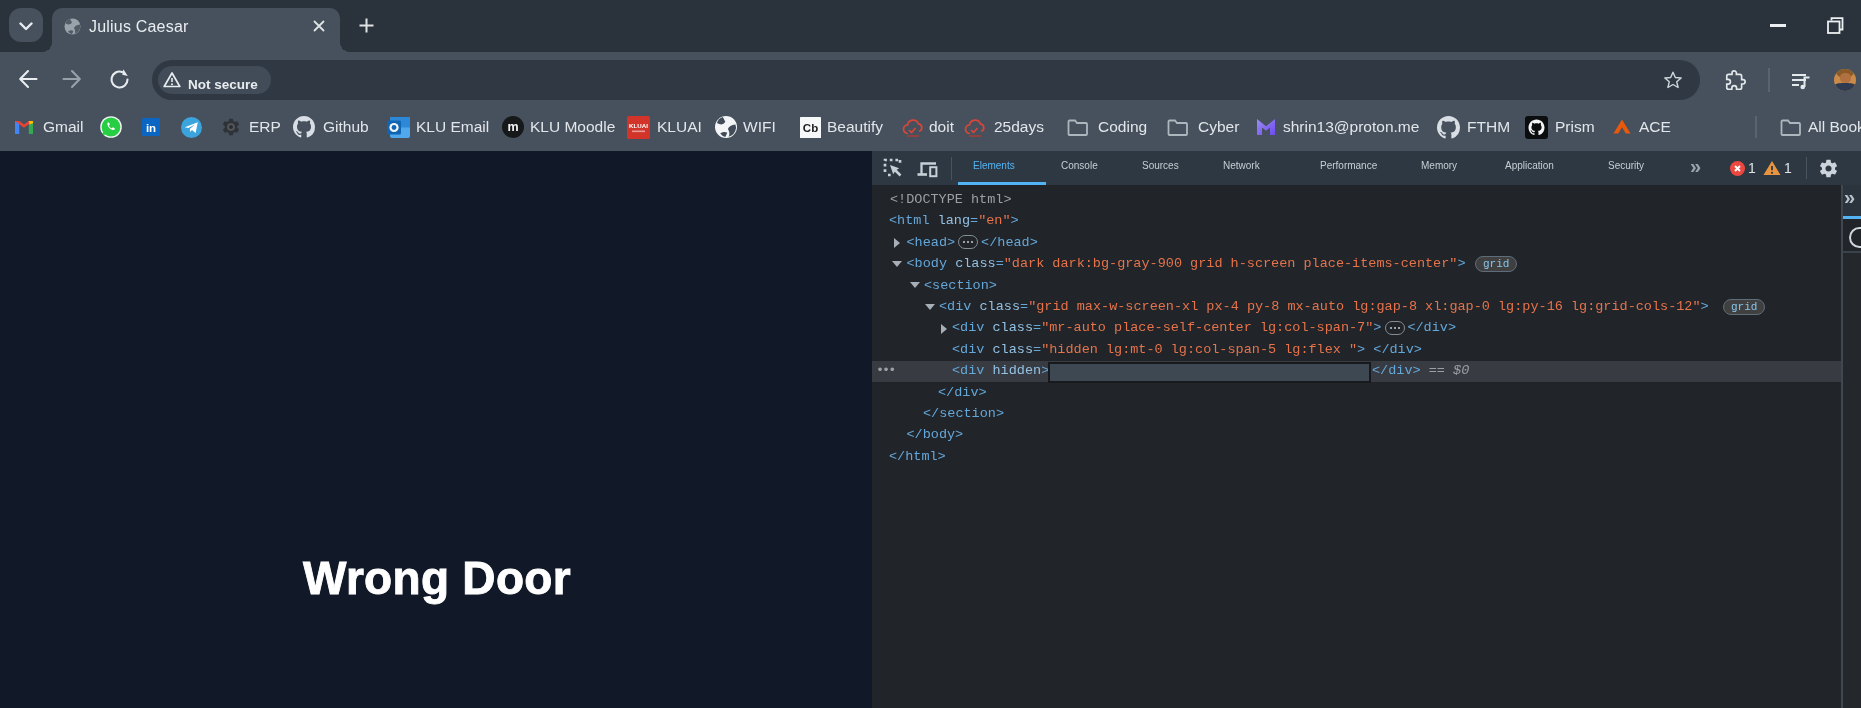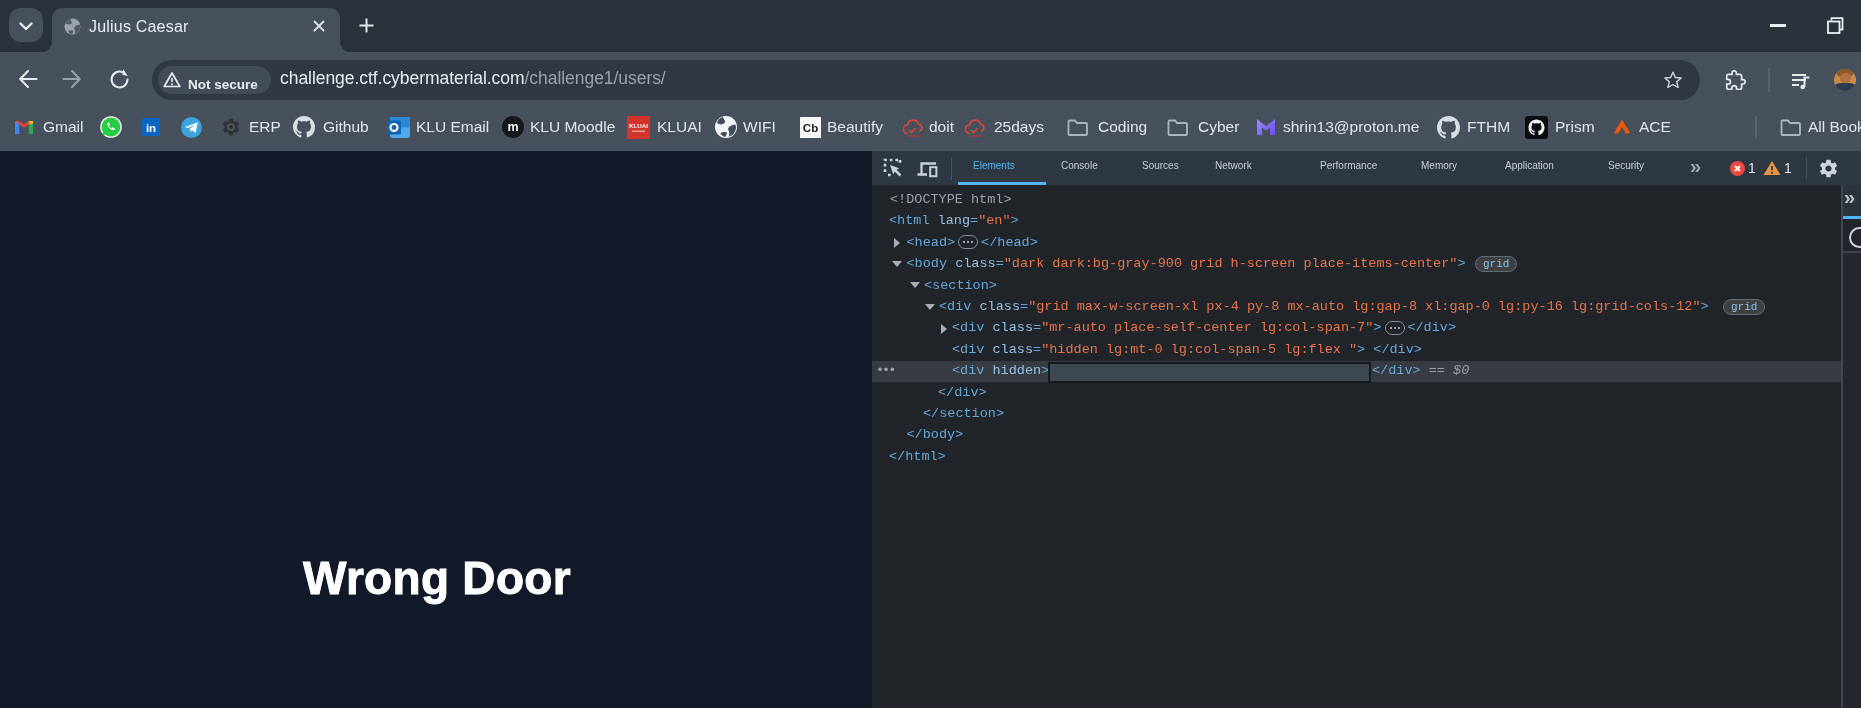--- a/index.html
+++ b/index.html
@@ -92,21 +92,20 @@
 </svg>
 
 <div class="abs" id="omni">
   <div class="abs" id="chip"></div>
   <svg class="abs" style="left:11px;top:11px;" width="18" height="17" viewBox="0 0 18 17">
     <path d="M9,2 L16.8,15.5 H1.2 Z" fill="none" stroke="#E8ECEF" stroke-width="1.7" stroke-linejoin="round"></path>
     <path d="M9,7 V11" stroke="#E8ECEF" stroke-width="1.6"></path>
     <circle cx="9" cy="13.2" r="1" fill="#E8ECEF"></circle>
   </svg>
   <div class="abs" id="chiptext">Not secure</div>
-  <div class="abs" id="url">challenge.ctf.cybermaterial.com<span>/challenge1/users/</span></div>
   <svg class="abs" style="left:1511px;top:10px;" width="20" height="20" viewBox="0 0 24 24">
     <path d="M12,2.6 L14.8,9 L21.8,9.6 L16.5,14.2 L18.1,21 L12,17.4 L5.9,21 L7.5,14.2 L2.2,9.6 L9.2,9 Z" fill="none" stroke="#CFD6DB" stroke-width="1.7" stroke-linejoin="round"></path>
   </svg>
 </div>
 <svg class="abs" style="left:1725px;top:69.5px;" width="21" height="21" viewBox="0 0 24 24">
   <path d="M20.5,11 h-1.5 V7 c0,-1.1 -0.9,-2 -2,-2 h-4 V3.5 a2.5,2.5 0 0 0 -5,0 V5 H4 C2.9,5 2,5.9 2,7 v3.8 h1.5 a2.7,2.7 0 0 1 0,5.4 H2 V20 c0,1.1 0.9,2 2,2 h3.8 v-1.5 a2.7,2.7 0 0 1 5.4,0 V22 H17 c1.1,0 2,-0.9 2,-2 v-4 h1.5 a2.5,2.5 0 0 0 0,-5 z" fill="none" stroke="#E4E9EC" stroke-width="1.9"></path>
 </svg>
 <div class="abs" style="left:1768px;top:68px;width:2px;height:24px;background:#5A646D;"></div>
 <svg class="abs" style="left:1790px;top:70px;" width="22" height="22" viewBox="0 0 22 22">
   <path d="M2,5 H16 M2,10 H16 M2,15 H9" stroke="#E4E9EC" stroke-width="2.2"></path>
@@ -232,21 +231,21 @@
     <path d="M1.5,15 V2.5 a1,1 0 0 1 1,-1 h5.5 l2,2.5 h9 a1,1 0 0 1 1,1 V15 a1,1 0 0 1 -1,1 H2.5 a1,1 0 0 1 -1,-1 z" fill="none" stroke="#AEB6BD" stroke-width="1.8"></path>
   </svg>
   <div class="abs bklabel" style="left:1808px;">All Book</div>
 </div>
 
 <div class="abs" id="dt">
   <div class="abs" id="dtbar">
     <div class="abs dttab" style="left:101px;color:#53B4F5;">Elements</div>
     <div class="abs dttab" style="left:189px;">Console</div>
     <div class="abs dttab" style="left:270px;">Sources</div>
-    <div class="abs dttab" style="left:343px;text-align:center;">Network</div>
+    <div class="abs dttab" style="left:351px;text-align:center;">Network</div>
     <div class="abs dttab" style="left:448px;">Performance</div>
     <div class="abs dttab" style="left:549px;">Memory</div>
     <div class="abs dttab" style="left:633px;">Application</div>
     <div class="abs dttab" style="left:736px;">Security</div>
     <div class="abs" id="eluline"></div>
     <svg class="abs" style="left:11px;top:7px;" width="20" height="20" viewBox="0 0 20 20">
       <path d="M2,14 V2 H17 M17,2 V6 M5,17 H8" fill="none" stroke="#C8D0D7" stroke-width="2.7" stroke-dasharray="2.7,2.9"></path>
       <path d="M7,7 L16.2,10.2 L12.6,12.6 L10.2,16.2 Z" fill="#C8D0D7"></path>
       <path d="M12,12 L17.5,17.5" stroke="#C8D0D7" stroke-width="2.5"></path>
     </svg>

